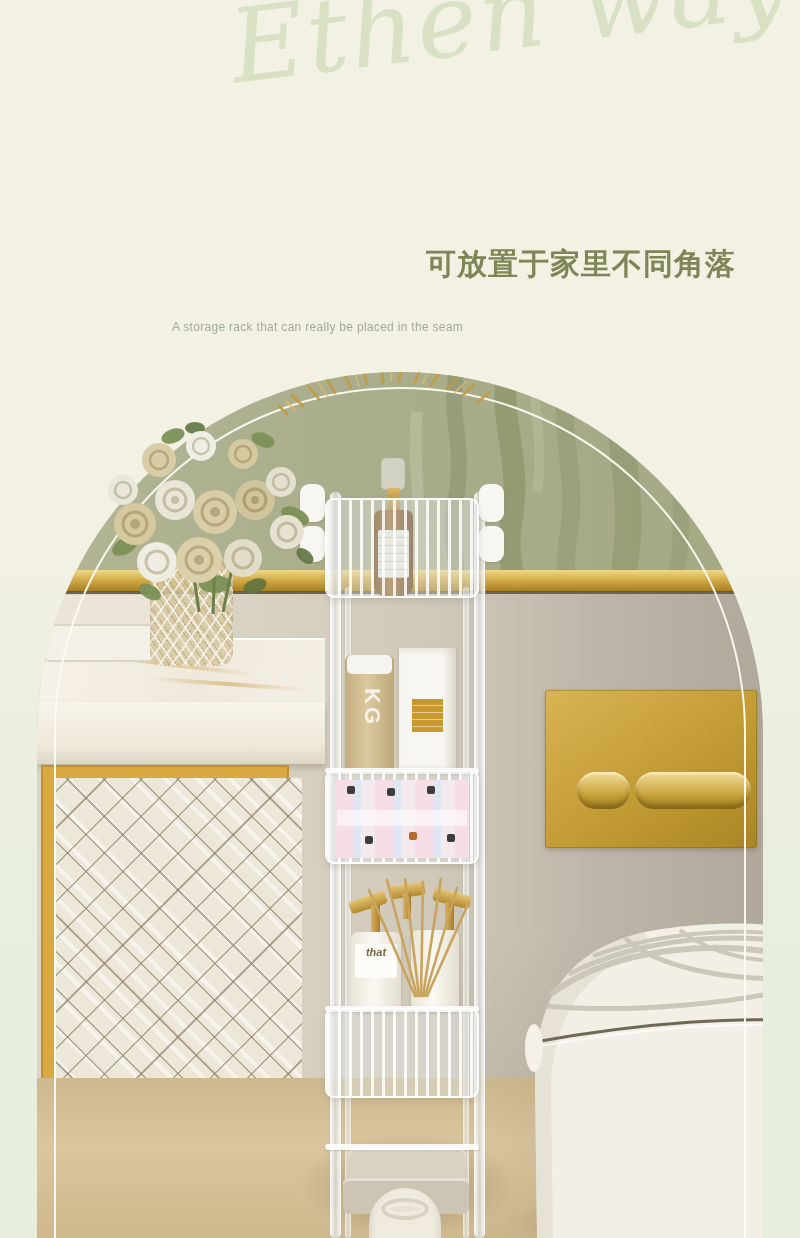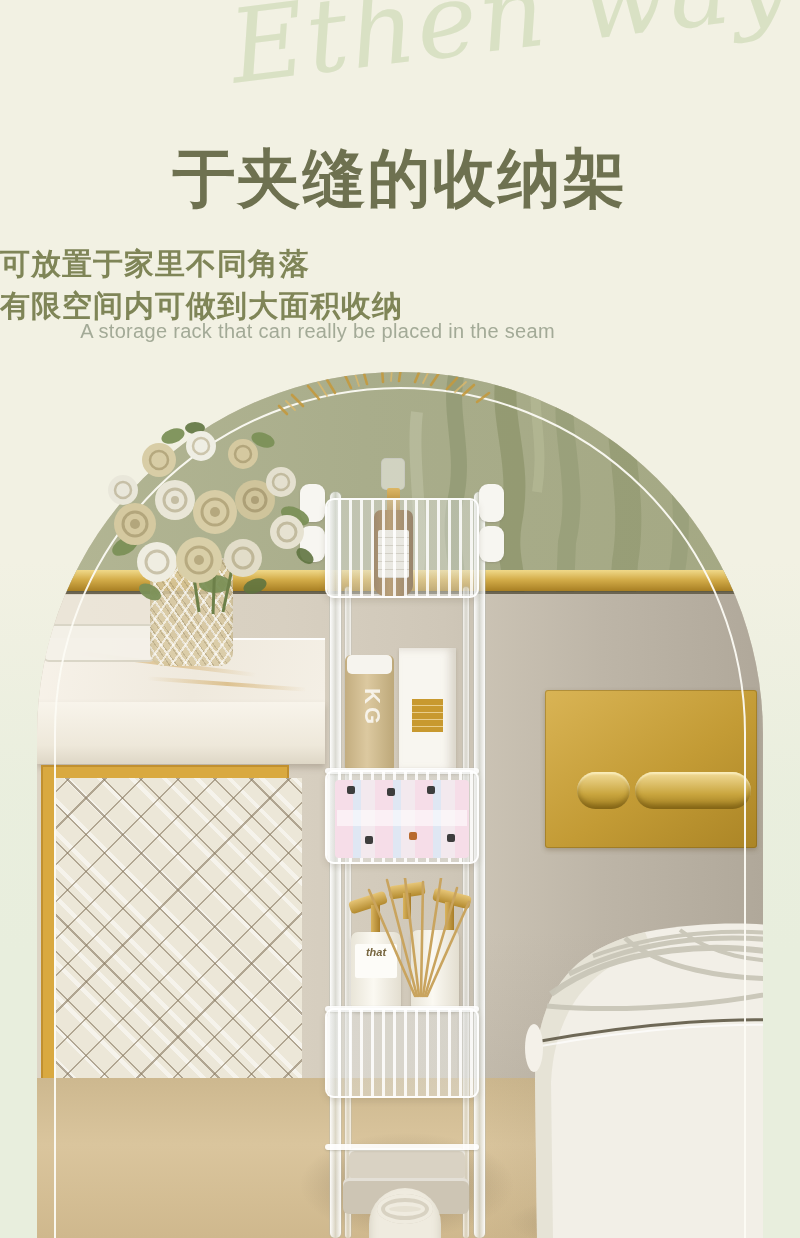--- a/index.html
+++ b/index.html
@@ -9,25 +9,25 @@
 
   
   .bg-bottom{left:0;top:560px;width:800px;height:678px;
     background:linear-gradient(to bottom,rgba(232,238,221,0) 0%,rgba(232,238,221,.85) 34%,#e8eedd 58%);}
   .script-text{left:235px;top:-26px;width:420px;height:190px;
     font-family:"DejaVu Serif",serif;font-style:italic;font-size:102px;line-height:96px;
     color:#d9e1c4;transform:rotate(-7deg);letter-spacing:2px;white-space:nowrap;z-index:1;}
   .headline{left:0;top:58px;width:800px;text-align:center;color:#6e7150;
     font-weight:600;font-size:63px;letter-spacing:4px;line-height:80px;z-index:2;}
   .headline.l2{top:138px;letter-spacing:2px;}
-  .subtitle{left:0;top:243px;width:736px;text-align:left;color:#7f8557;
+  .subtitle{left:0;top:243px;width:736px;text-align:right;color:#7f8557;
     font-weight:600;font-size:30px;line-height:42px;letter-spacing:1px;z-index:2;}
   .subtitle.l2{top:285px;}
   .caption-en{left:0;top:320px;width:635px;text-align:center;color:#a3aa97;
-    font-size:20px;letter-spacing:.3px;z-index:2;}
+    font-size:12px;letter-spacing:.3px;z-index:2;}
 
   
   .arch{left:37px;top:372px;width:726px;height:866px;overflow:hidden;
     border-radius:363px 363px 0 0;background:#cfc7b8;z-index:3;}
   .wall-sage{left:0;top:0;width:726px;height:220px;
     background:linear-gradient(to right,#b3b694 0%,#a9ad8b 45%,#a4a883 100%);}
   .streaks{left:0;top:0;width:726px;height:220px;}
   .gold-strip{left:0;top:198px;width:726px;height:21px;
     background:linear-gradient(to bottom,#f0d98a,#d4ad4a 45%,#a87f23);}
   .strip-shadow{left:0;top:219px;width:726px;height:3px;background:#4a432f;opacity:.75;}
@@ -160,23 +160,21 @@
   .bouquet{left:95px;top:406px;width:228px;height:218px;z-index:6;}
 </style>
 </head>
 <body>
 
 <div id="page">
 
   <div class="bg-bottom"></div>
 
   <div class="script-text">Ethen way</div>
-  <div class="headline l2">于夹缝的收纳架</div>
   <div class="subtitle l1">可放置于家里不同角落</div>
-  <div class="subtitle l2">有限空间内可做到大面积收纳</div>
   <div class="caption-en">A storage rack that can really be placed in the seam</div>
 
   <div class="arch">
     <div class="wall-sage"></div>
     <svg class="streaks" viewBox="0 0 726 220">
       <path d="M420 0 C410 40 430 80 418 130 C410 170 425 200 418 220" stroke="#8f9770" stroke-width="16" fill="none" opacity=".7"></path>
       <path d="M470 0 C462 50 486 90 474 150 C468 185 480 205 476 220" stroke="#879064" stroke-width="22" fill="none" opacity=".6"></path>
       <path d="M530 10 C520 60 544 110 530 170 L528 220" stroke="#939b74" stroke-width="18" fill="none" opacity=".65"></path>
       <path d="M585 0 C575 60 600 120 588 190 L586 220" stroke="#8a9268" stroke-width="26" fill="none" opacity=".5"></path>
       <path d="M640 10 C632 70 652 130 640 200" stroke="#959d77" stroke-width="16" fill="none" opacity=".6"></path>

